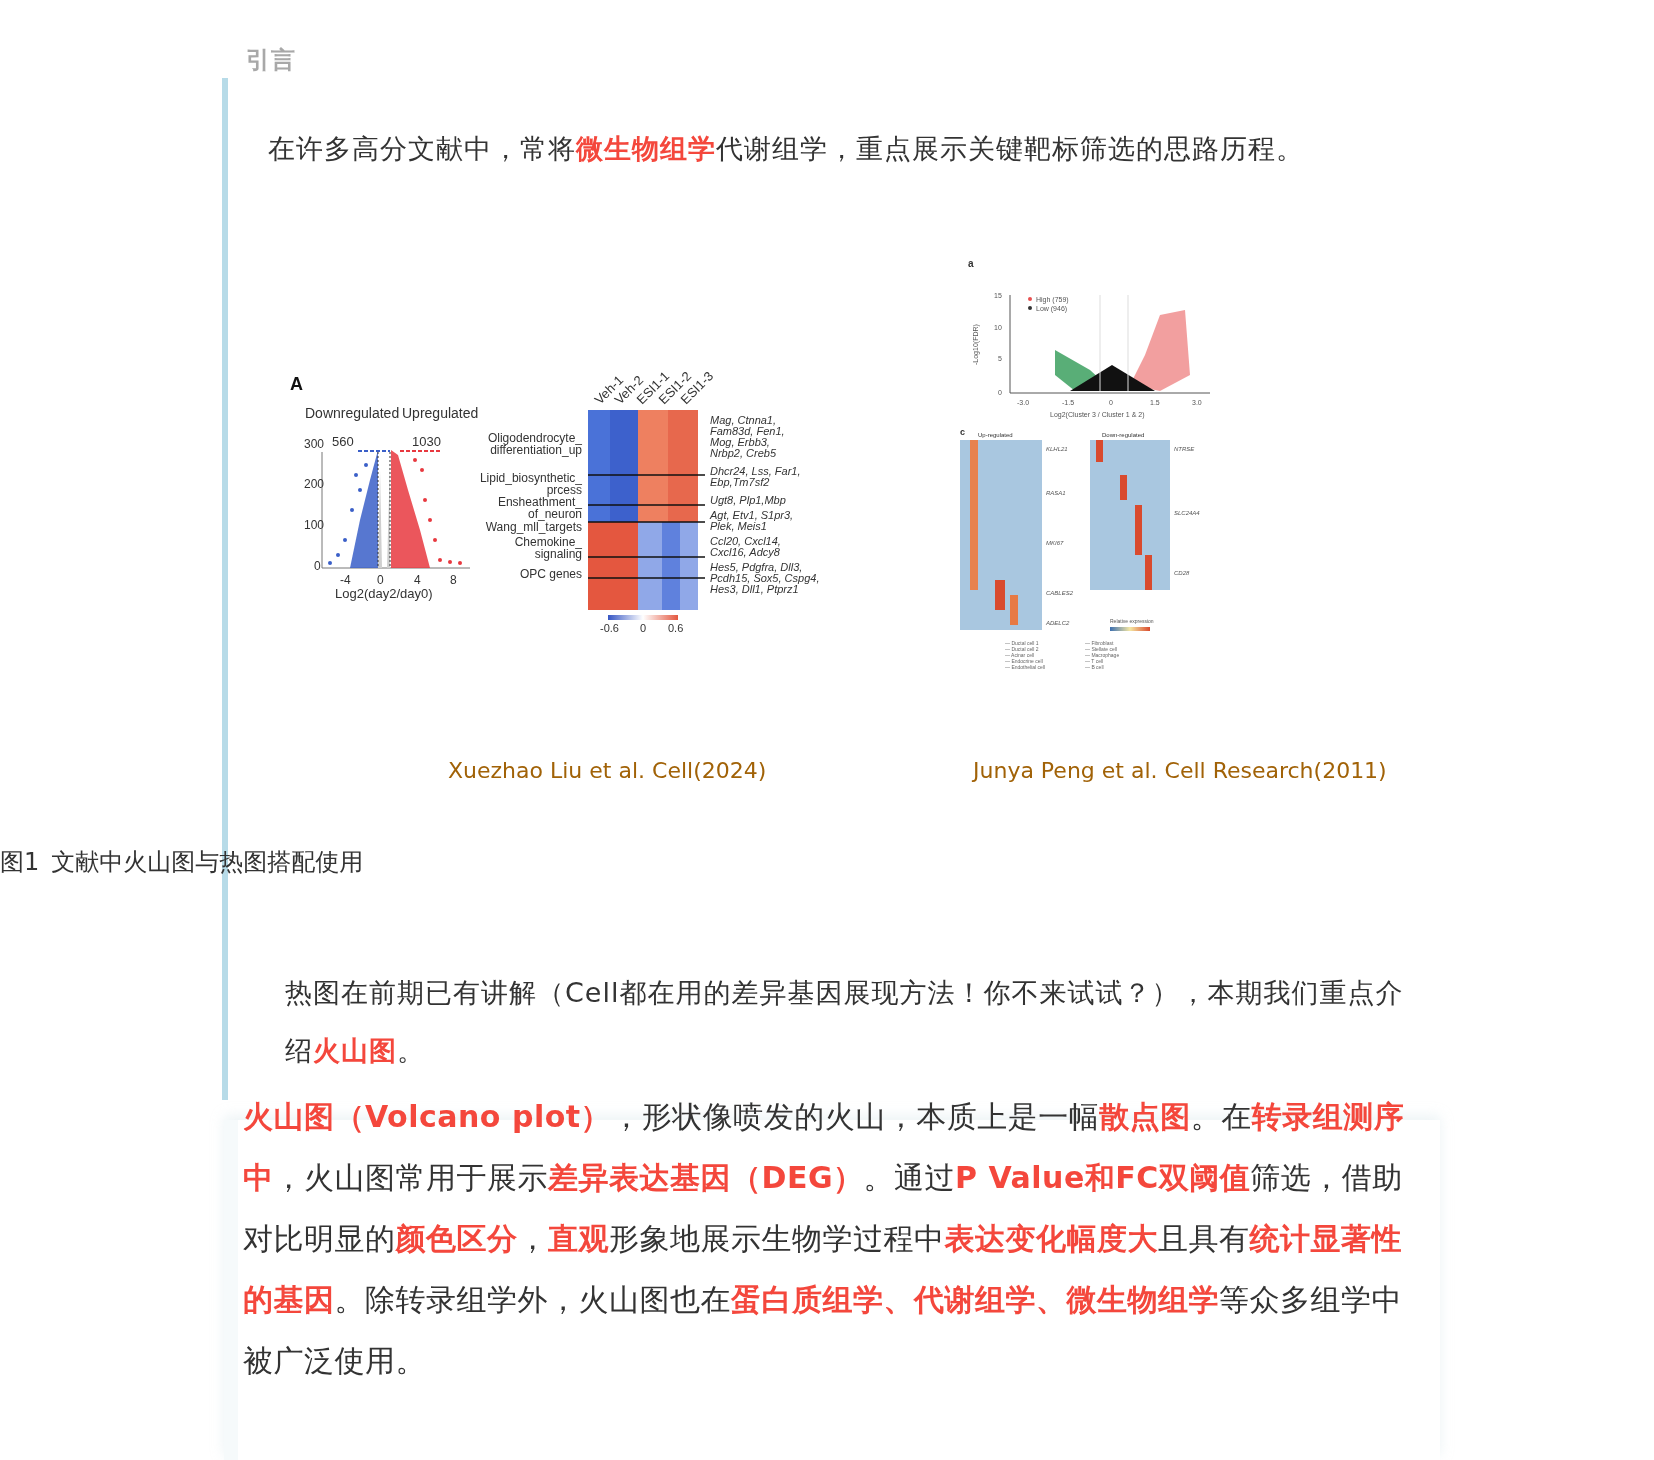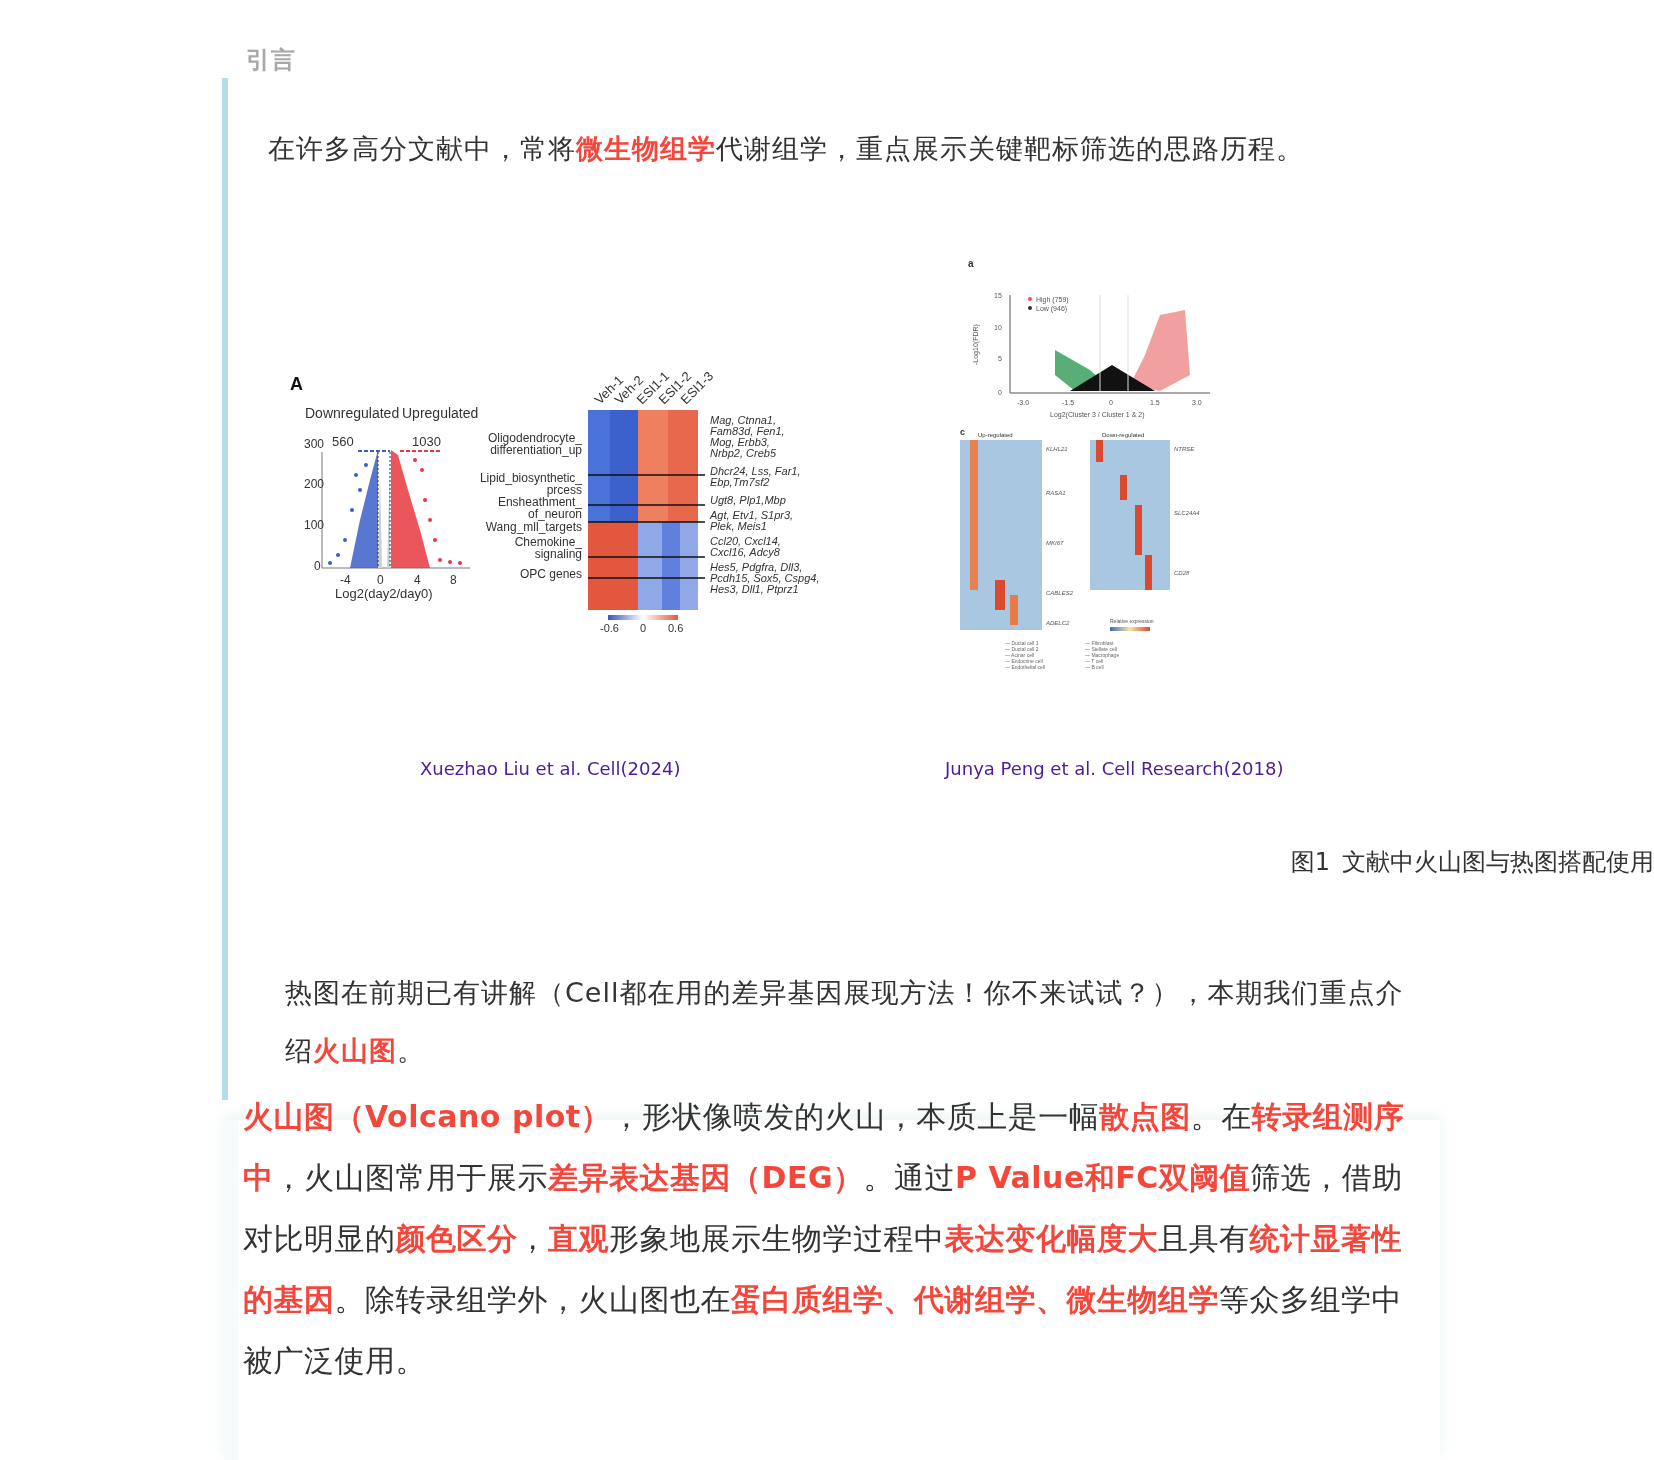--- a/index.html
+++ b/index.html
@@ -12,25 +12,25 @@
 
   .para { position: absolute; left: 268px; font-size: 27px; line-height: 58px; color: #333; letter-spacing: 1px; }
   .hl { color: #f4473c; font-weight: bold; }
 
   .p1 { top: 120px; width: 1140px; }
   .p2 { top: 964px; width: 1140px; margin-left: 17px; }
 
   .fig-left { position: absolute; left: 290px; top: 370px; width: 580px; height: 300px; }
   .fig-right { position: absolute; left: 960px; top: 255px; width: 300px; height: 450px; }
 
-  .cite { position: absolute; font-size: 18px; color: #4c1d95; }
+  .cite { position: absolute; font-size: 22px; color: #a16207; margin-left: 28px; }
   .cite-left { left: 420px; top: 758px; }
   .cite-right { left: 945px; top: 758px; }
 
-  .fig-caption { position: absolute; left: 0; width: 1654px; top: 846px; text-align: right; font-size: 24px; color: #333; }
+  .fig-caption { position: absolute; left: 0; width: 1654px; top: 846px; text-align: left; font-size: 24px; color: #333; }
   .fig-caption span { margin-left: 12px; }
 
   .box { position: absolute; left: 224px; top: 1120px; width: 1216px; height: 340px; background: #fff; box-shadow: 0 -4px 12px rgba(200,220,225,0.35); border-left: 14px solid #f6fafb; }
   .box-text { position: absolute; left: 243px; top: 1086px; width: 1170px; font-size: 30px; line-height: 61px; color: #333; letter-spacing: 0.5px; }
 
   svg text { font-family: "Liberation Sans", sans-serif; }
 </style>
 </head>
 <body>
 
@@ -223,20 +223,20 @@
       <text x="125" y="390">— Fibroblast</text>
         <text x="125" y="396">— Stellate cell</text>
         <text x="125" y="402">— Macrophage</text>
         <text x="125" y="408">— T cell</text>
         <text x="125" y="414">— B cell</text>
     </g>
   </svg>
 </div>
 
 <div class="cite cite-left">Xuezhao Liu et al. Cell(2024)</div>
-<div class="cite cite-right">Junya Peng et al. Cell Research(2018)</div>
+<div class="cite cite-right">Junya Peng et al. Cell Research(2011)</div>
 
 <div class="fig-caption"><b style="font-weight:normal">图1</b><span>文献中火山图与热图搭配使用</span></div>
 
 <div class="para p2"><span>热图在前期已有讲解（Cell都在用的差异基因展现方法！你不来试试？），本期我们重点介绍</span><span class="hl">火山图</span><span>。</span></div>
 
 <div class="box"></div>
 <div class="box-text"><span class="hl">火山图（Volcano plot）</span><span>，形状像喷发的火山，本质上是一幅</span><span class="hl">散点图</span><span>。在</span><span class="hl">转录组测序中</span><span>，火山图常用于展示</span><span class="hl">差异表达基因（DEG）</span><span>。通过</span><span class="hl">P Value和FC双阈值</span><span>筛选，借助对比明显的</span><span class="hl">颜色区分</span><span>，</span><span class="hl">直观</span><span>形象地展示生物学过程中</span><span class="hl">表达变化幅度大</span><span>且具有</span><span class="hl">统计显著性的基因</span><span>。除转录组学外，火山图也在</span><span class="hl">蛋白质组学、代谢组学、微生物组学</span><span>等众多组学中被广泛使用。</span></div>
 
 </body></html>

